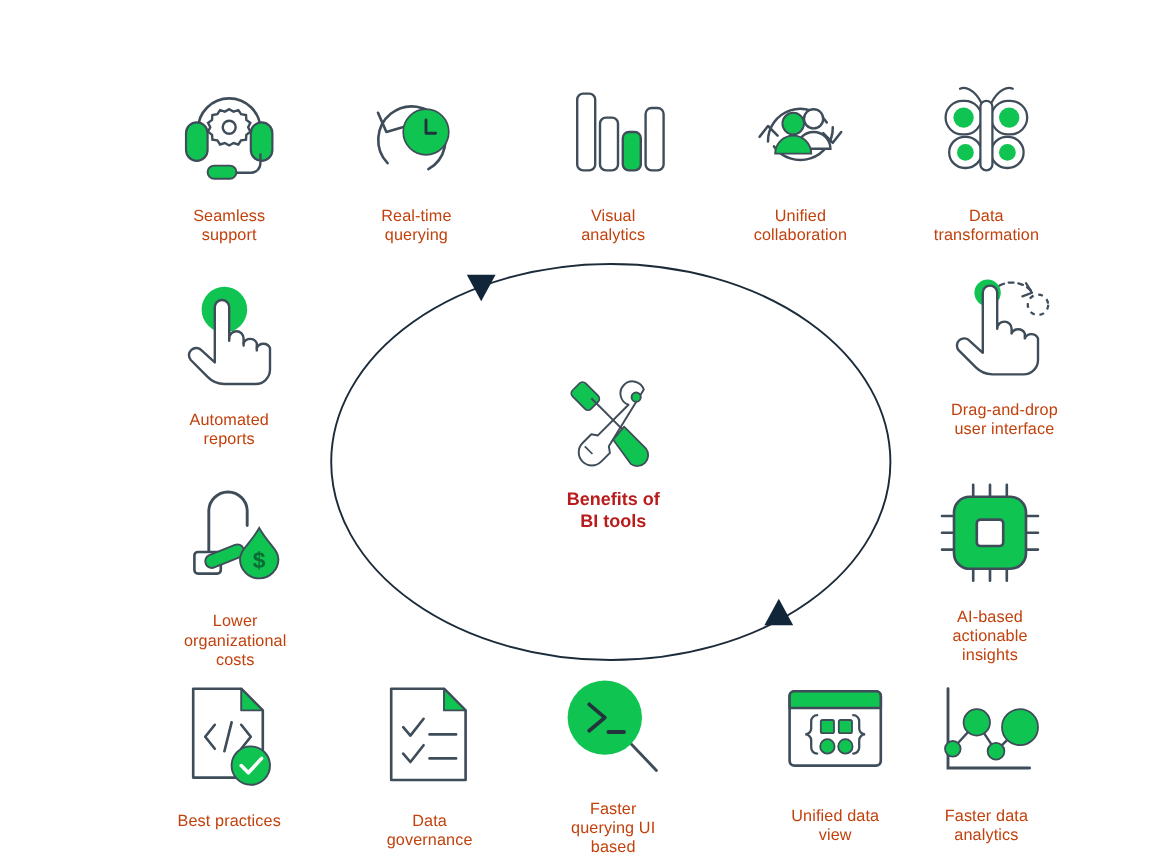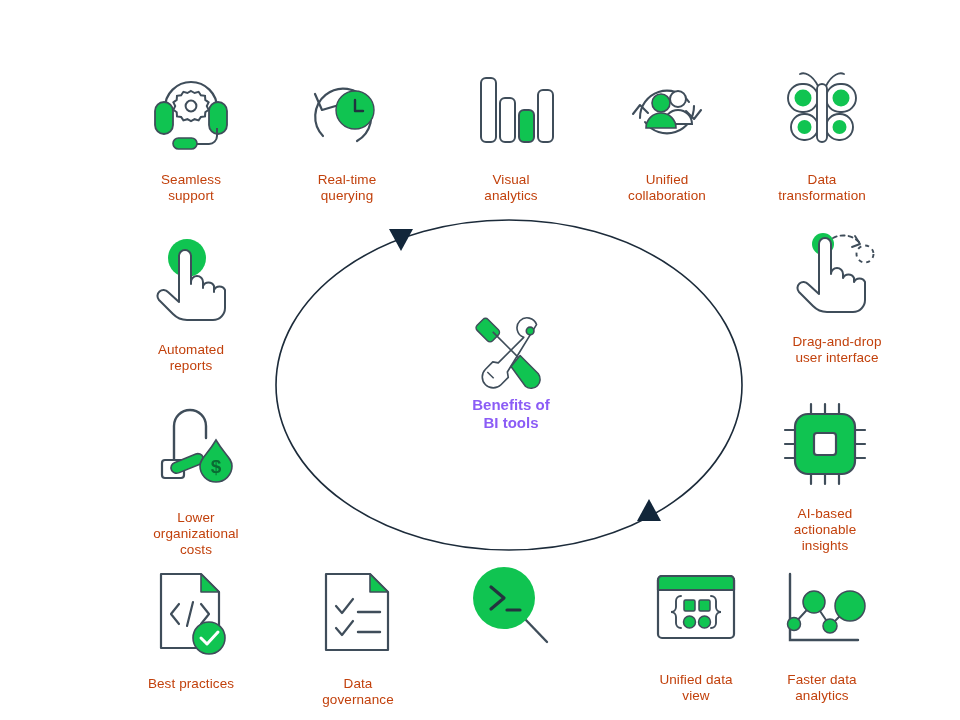--- a/index.html
+++ b/index.html
@@ -46,25 +46,25 @@
     display: flex;
     flex-direction: column;
     align-items: center;
     text-align: center;
   }
   .center-block .center-icon {
     width: 92px;
     height: 82px;
   }
   .center-title {
-    margin-top: 4px;
+    margin-top: 16px;
     font-size: 15px;
     line-height: 18px;
     font-weight: bold;
-    color: #8b5cf6;
+    color: #b91c1c;
     white-space: pre-line;
   }
   .ellipse-layer {
     position: absolute;
     inset: 0;
     pointer-events: none;
   }
 </style>
 </head>
 <body>
@@ -263,20 +263,23 @@
 
 <div class="node" style="left:426px;top:556px">
   <div class="icon-wrap">
     <svg width="96" height="100" viewBox="0 0 96 100">
       <line x1="61" y1="62" x2="84" y2="86" stroke="#3f4d5a" stroke-width="2.4" stroke-linecap="round"></line>
       <circle cx="41" cy="42" r="31" fill="#10c451"></circle>
       <path d="M28 31 l13 11 -13 11" fill="none" stroke="#24343f" stroke-width="3.2" stroke-linecap="round" stroke-linejoin="round"></path>
       <path d="M44 54 h13" stroke="#24343f" stroke-width="3.2" stroke-linecap="round"></path>
     </svg>
   </div>
+  <div class="label">Faster
+querying UI
+based</div>
 </div>
 
 <div class="node" style="left:611px;top:562px">
   <div class="icon-wrap">
     <svg width="96" height="100" viewBox="0 0 96 100">
       <rect x="10" y="14" width="76" height="62" rx="4" fill="#fff" stroke="#3f4d5a" stroke-width="2.2"></rect>
       <path d="M10 18 a4 4 0 0 1 4-4 h68 a4 4 0 0 1 4 4 v10 H10 Z" fill="#10c451" stroke="#3f4d5a" stroke-width="2.2" stroke-linejoin="round"></path>
       <path d="M33 34 a5 5 0 0 0 -5 5 v6 a5 5 0 0 1 -5 5 a5 5 0 0 1 5 5 v6 a5 5 0 0 0 5 5" fill="none" stroke="#3f4d5a" stroke-width="1.9" stroke-linecap="round"></path>
       <path d="M63 34 a5 5 0 0 1 5 5 v6 a5 5 0 0 0 5 5 a5 5 0 0 0 -5 5 v6 a5 5 0 0 1 -5 5" fill="none" stroke="#3f4d5a" stroke-width="1.9" stroke-linecap="round"></path>
       <rect x="36" y="38" width="11" height="11" rx="1.5" fill="#10c451" stroke="#3f4d5a" stroke-width="1.5"></rect>

